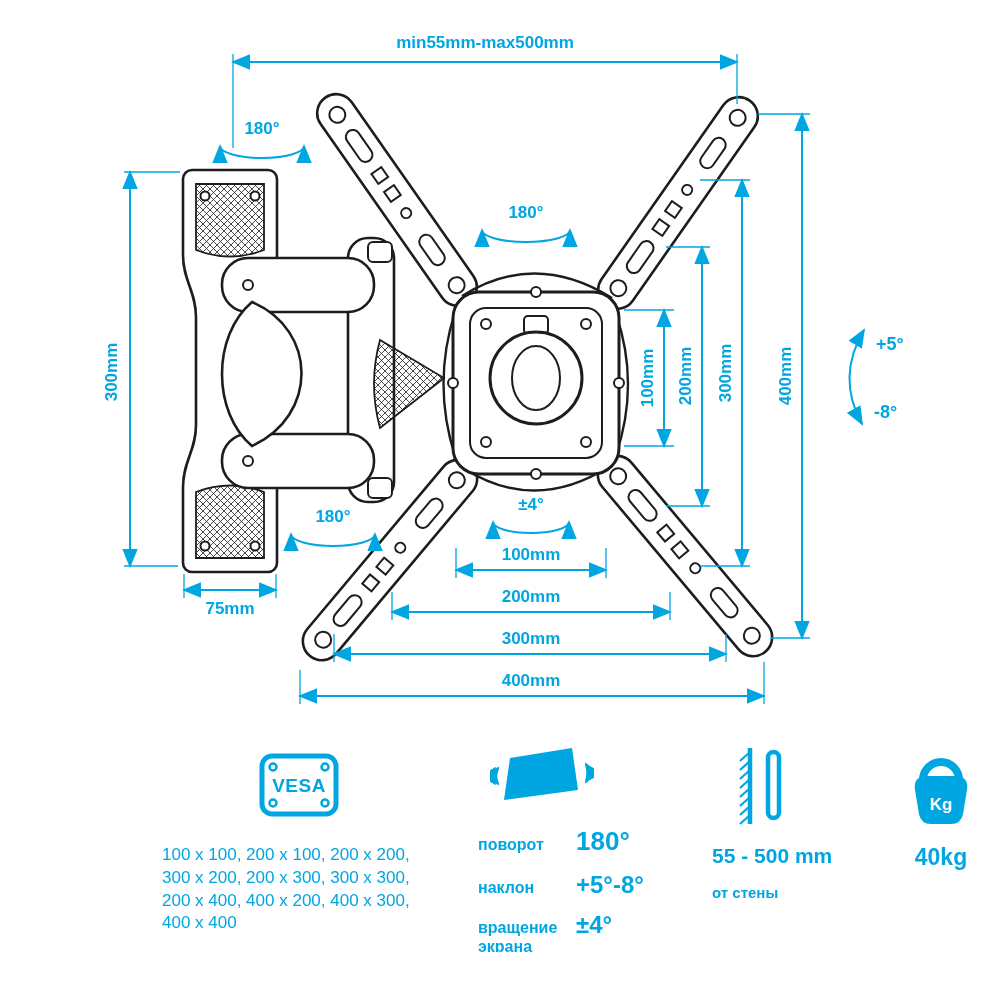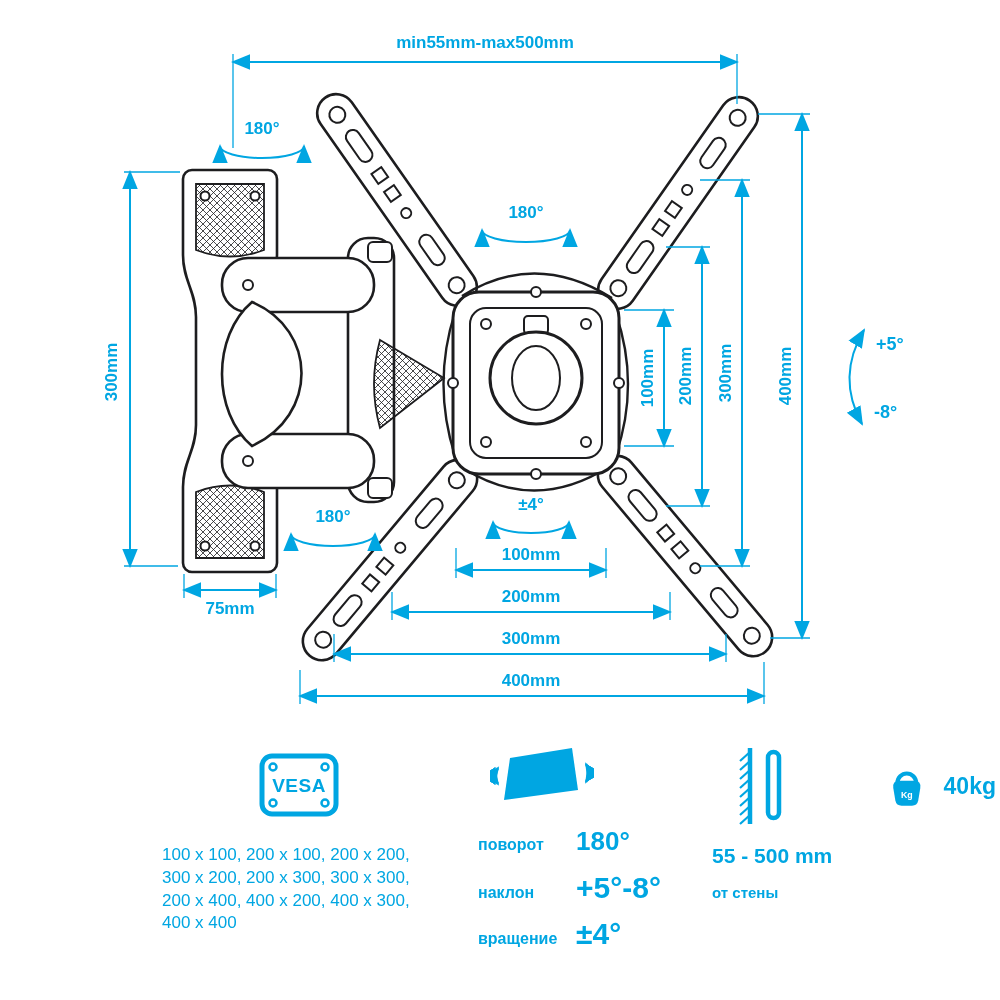--- a/index.html
+++ b/index.html
@@ -19,27 +19,27 @@
 
   
   .dl{stroke:var(--accent);stroke-width:2;fill:none;}
   .ext{stroke:var(--accent);stroke-width:1.3;fill:none;}
   .dt{fill:var(--accent);font-family:"Liberation Sans",sans-serif;font-weight:bold;font-size:17px;}
   .dtbig{font-size:18px;}
 
   
   .specs{position:absolute;top:720px;left:0;width:1000px;height:280px;color:var(--accent);}
   .spec{position:absolute;top:24px;}
-  .col{display:flex;flex-direction:row;align-items:center;gap:16px;}
+  .col{display:flex;flex-direction:column;align-items:center;gap:16px;}
   .big{font-weight:bold;font-size:23px;white-space:nowrap;}
   .small{font-weight:bold;font-size:15px;margin-top:16px;}
   .vesa-list{margin-top:18px;font-weight:normal;font-size:17px;line-height:1.34;white-space:pre-line;}
   .mrow{display:flex;align-items:baseline;margin-top:14px;}
   .mkey{width:98px;font-weight:bold;font-size:16px;line-height:1.2;}
-  .mval{font-weight:bold;font-size:30px;white-space:nowrap;}
+  .mval{font-weight:bold;font-size:24px;white-space:nowrap;}
   .dist-text{margin-top:16px;}
 </style>
 </head>
 <body>
 
 <div class="stage">
 
   <svg class="diagram" width="1000" height="720" viewBox="0 0 1000 720">
     <defs>
       <pattern id="mesh" width="7" height="7" patternUnits="userSpaceOnUse">

